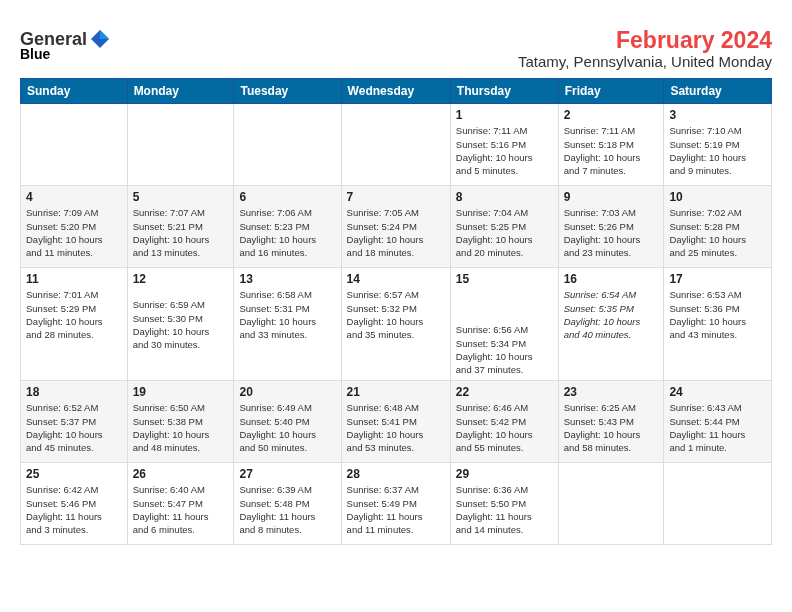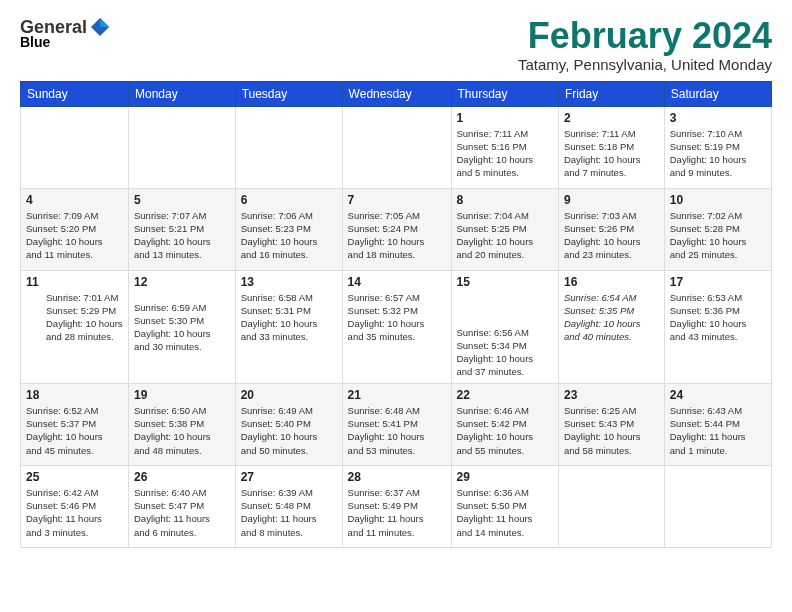--- a/index.html
+++ b/index.html
@@ -6,21 +6,21 @@
     body {
       font-family: Arial, sans-serif;
       background: #fff;
       width: 792px;
       height: 612px;
       overflow: hidden;
     }
     .page {
       width: 792px;
       height: 604px;
-      padding: 16px 20px 10px 20px;
+      padding: 28px 20px 10px 20px;
     }
     .header {
       display: flex;
       align-items: flex-start;
       justify-content: space-between;
       margin-bottom: 8px;
     }
     .logo {
       display: flex;
       flex-direction: column;
@@ -28,43 +28,43 @@
     }
     .logo-row {
       display: flex;
       align-items: center;
       gap: 2px;
     }
     .title-block {
       text-align: right;
     }
     .title-block h1 {
-      font-size: 36px;
+      font-size: 23px;
       font-weight: bold;
-      color: #0f766e;
+      color: #ef4444;
       line-height: 1.1;
     }
     .title-block h2 {
       font-size: 15px;
       font-weight: normal;
       color: #333;
     }
     .calendar {
       width: 100%;
       border-collapse: collapse;
       border: 1px solid #ccc;
       font-size: 10.5px;
     }
     .calendar th {
-      background: #1d4ed8;
+      background: #0369a1;
       color: #fff;
       text-align: left;
       padding: 5px 6px;
       font-size: 12px;
-      font-weight: normal;
+      font-weight: bold;
       border: 1px solid #1a50a0;
     }
     .calendar td {
       vertical-align: top;
       padding: 4px 5px;
       border: 1px solid #ddd;
       width: 113px;
       min-height: 70px;
       height: 82px;
     }
@@ -198,21 +198,21 @@
             <span class="day-num">10</span>
             <div class="day-info" style="white-space: pre-line;">Sunrise: 7:02 AM
 Sunset: 5:28 PM
 Daylight: 10 hours
 and 25 minutes.</div>
           </td>
         </tr>
         <tr>
           <td>
             <span class="day-num">11</span>
-            <div class="day-info" style="white-space: pre-line; margin-left: 20px;">Sunrise: 7:01 AM
+            <div class="day-info" style="white-space: pre-line;">Sunrise: 7:01 AM
 Sunset: 5:29 PM
 Daylight: 10 hours
 and 28 minutes.</div>
           </td>
           <td>
             <span class="day-num">12</span>
             <div class="day-info" style="white-space: pre-line; margin-top: 12px;">Sunrise: 6:59 AM
 Sunset: 5:30 PM
 Daylight: 10 hours
 and 30 minutes.</div>

